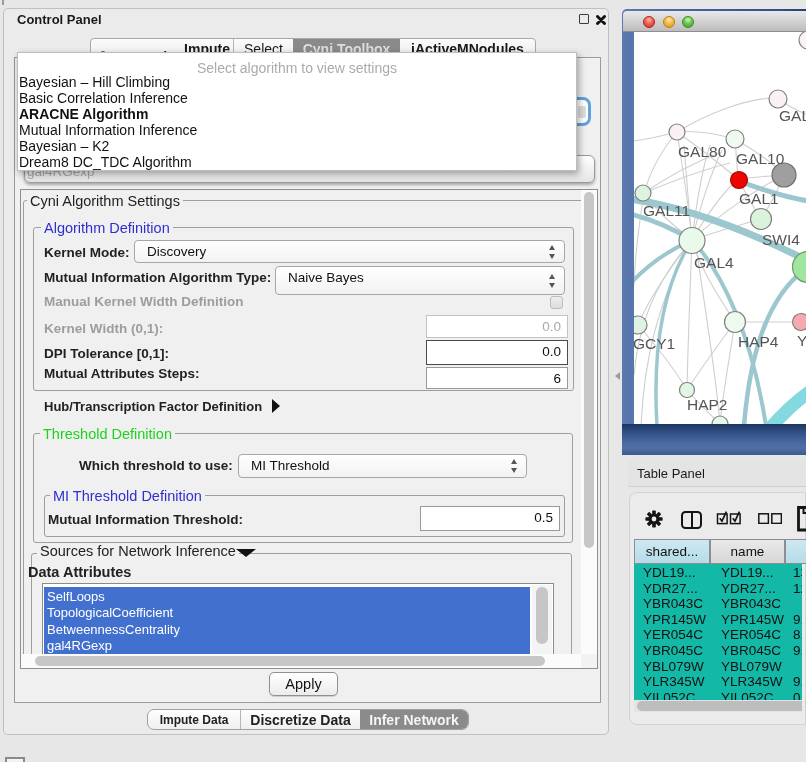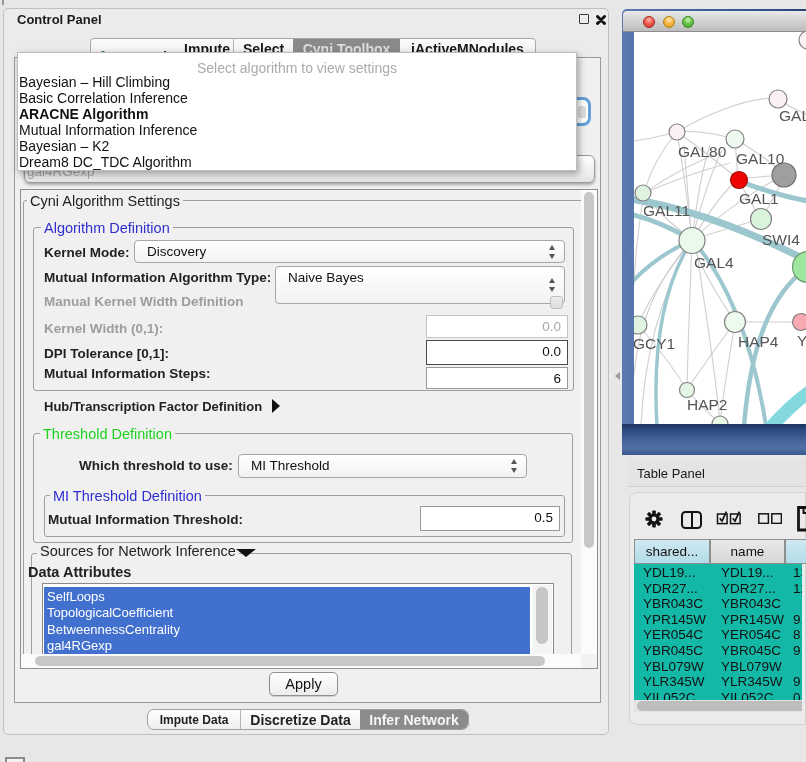--- a/index.html
+++ b/index.html
@@ -41,21 +41,21 @@
   border:1px solid #a8a8a8;border-radius:4px 4px 0 0;background:linear-gradient(#fbfbfb,#ededed);">
   <div style="width:90px;display:flex;align-items:center;justify-content:center;font-size:14px;font-weight:bold;color:#1a1a1a;border-right:1px solid #b5b5b5;box-sizing:border-box;margin-top:17px;">
     <svg width="12" height="13" viewBox="0 0 12 13" style="margin-right:4px;">
       <line x1="3" y1="3" x2="8" y2="6" stroke="#2e7d32" stroke-width="1"></line>
       <line x1="3" y1="10" x2="8" y2="6" stroke="#2e7d32" stroke-width="1"></line>
       <circle cx="3" cy="2.5" r="2.2" fill="#43a047" stroke="#1b5e20" stroke-width="0.7"></circle>
       <circle cx="3" cy="10.5" r="2.2" fill="#43a047" stroke="#1b5e20" stroke-width="0.7"></circle>
       <circle cx="9" cy="6" r="2.2" fill="#43a047" stroke="#1b5e20" stroke-width="0.7"></circle>
     </svg>Network</div>
   <div style="width:53px;display:flex;align-items:center;justify-content:center;font-size:14px;font-weight:bold;color:#1a1a1a;border-right:1px solid #b5b5b5;box-sizing:border-box;">Impute</div>
-  <div style="width:59px;display:flex;align-items:center;justify-content:center;font-size:14px;font-weight:bold;color:#1a1a1a;box-sizing:border-box;">Select</div>
+  <div style="width:59px;display:flex;align-items:center;justify-content:center;font-size:14px;font-weight:normal;color:#1a1a1a;box-sizing:border-box;">Select</div>
   <div style="width:107px;display:flex;align-items:center;justify-content:center;font-size:14px;font-weight:bold;color:#dedede;background:#8a8a8a;box-sizing:border-box;">Cyni Toolbox</div>
   <div style="width:135px;display:flex;align-items:center;justify-content:center;font-size:14px;font-weight:bold;color:#1a1a1a;box-sizing:border-box;">jActiveMNodules</div>
 </div>
 
 <div class="abs" style="left:14px;top:57px;width:587px;height:646px;border:1px solid #9a9a9a;
   background:#f0f0f0;box-sizing:border-box;"></div>
 
 <div class="abs" style="left:24px;top:155px;width:571px;height:28px;background:linear-gradient(#ffffff,#e4e4e4);
   border:1px solid #9a9a9a;border-radius:6px;box-sizing:border-box;box-shadow:0 2px 3px rgba(0,0,0,0.3);"></div>
 <div class="abs" style="left:27px;top:164px;font-size:13.5px;color:#a9a9a9;">gal4RGexp</div>
@@ -72,39 +72,39 @@
 <div class="gbox" style="left:33px;top:227px;width:541px;height:164px;"></div>
 <div class="gcap" style="left:41px;top:220px;color:#2f2fd0;">Algorithm Definition</div>
 
 <div class="lbl" style="left:44px;top:245px;">Kernel Mode:</div>
 <div class="combo" style="left:134px;top:240px;width:431px;height:23px;">
     <span class="tx">Discovery</span>
     <span class="step"></span>
   </div>
 
 <div class="lbl" style="left:44px;top:270px;">Mutual Information Algorithm Type:</div>
-<div class="combo" style="left:275px;top:266px;width:290px;height:38px;">
+<div class="combo" style="left:275px;top:266px;width:290px;height:29px;">
     <span class="tx">Naive Bayes</span>
     <span class="step"></span>
   </div>
 
 <div class="glbl" style="left:44px;top:294px;">Manual Kernel Width Definition</div>
 <div class="abs" style="left:550px;top:296px;width:13px;height:13px;background:linear-gradient(#ededed,#dcdcdc);border:1px solid #bdbdbd;border-radius:3px;box-sizing:border-box;"></div>
 
 <div class="glbl" style="left:44px;top:321px;">Kernel Width (0,1):</div>
 <div class="inp" style="left:426px;top:315px;width:142px;height:23px;border-color:#c3c3c3;">
     <span style="color:#a9a9a9;">0.0</span>
   </div>
 
 <div class="lbl" style="left:44px;top:346px;">DPI Tolerance [0,1]:</div>
 <div class="inp" style="left:426px;top:340px;width:142px;height:25px;border:1.6px solid #4a4a4a;">
     <span>0.0</span>
   </div>
 
-<div class="lbl" style="left:44px;top:366px;">Mutual Information Steps:</div>
+<div class="lbl" style="left:44px;top:366px;">Mutual Attributes Steps:</div>
 <div class="inp" style="left:426px;top:367px;width:142px;height:22px;border-color:#9a9a9a;">
     <span>6</span>
   </div>
 
 <div class="abs" style="left:44px;top:399px;font-size:13px;font-weight:bold;color:#222;">Hub/Transcription Factor Definition</div>
 <div class="abs" style="left:272px;top:399px;width:0;height:0;border-top:7.5px solid transparent;border-bottom:7.5px solid transparent;border-left:8.5px solid #111;"></div>
 
 <div class="gbox" style="left:33px;top:433px;width:540px;height:110px;"></div>
 <div class="gcap" style="left:40px;top:426px;color:#1ed31e;">Threshold Definition</div>
 

